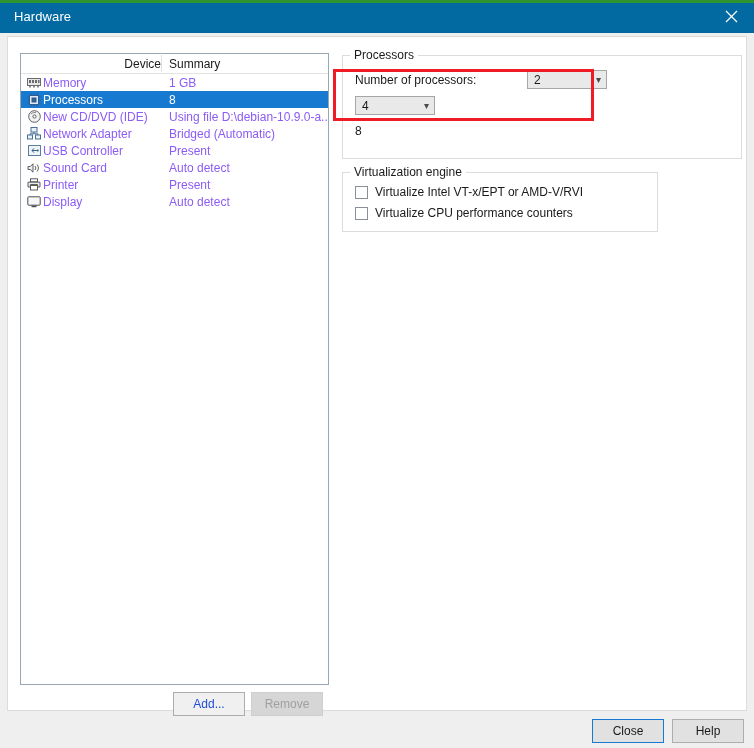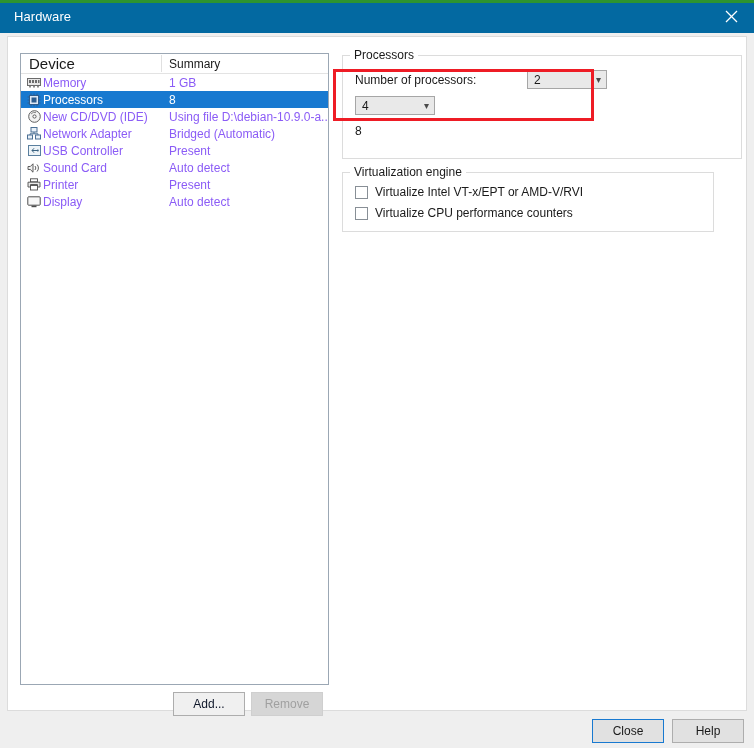--- a/index.html
+++ b/index.html
@@ -40,59 +40,59 @@
   .devlist {
     position: absolute; left: 12px; top: 16px; width: 309px; height: 632px;
     background: #ffffff; border: 1px solid #9ba7b4;
     overflow: hidden;
   }
   .dl-header {
     height: 20px; display: flex; align-items: center;
     border-bottom: 1px solid #e3e3e3;
     position: relative;
   }
-  .dl-header .col-dev { width: 140px; padding-left: 8px; font-size: 15px; color: #1a1a1a; }
+  .dl-header .col-dev { width: 140px; padding-left: 8px; font-size: 12px; color: #1a1a1a; text-align: right; }
   .dl-header .col-sum { flex: 1; padding-left: 8px; font-size: 12px; color: #1a1a1a; }
   .dl-header .divider {
     position: absolute; left: 140px; top: 1px; bottom: 1px; width: 1px; background: #e0e0e0;
   }
   .dl-row {
     height: 17px; display: flex; align-items: center; cursor: default;
     font-size: 12px; color: #8b5cf6;
   }
   .dl-row.selected { background: #1879d0; color: #ffffff; }
   .dl-icon {
     width: 22px; min-width: 22px; height: 17px;
     display: flex; align-items: center; justify-content: center;
     padding-left: 4px;
   }
   .dl-name { width: 118px; min-width: 118px; overflow: hidden; white-space: nowrap; }
   .dl-summary { flex: 1; padding-left: 8px; overflow: hidden; white-space: nowrap; }
 
   
   .btn {
     font-family: "Liberation Sans", sans-serif; font-size: 12px;
-    border: 1px solid #adadad; background: #e1e1e1; color: #0f172a;
+    border: 1px solid #adadad; background: #e1e1e1; color: #1d4ed8;
     height: 24px; cursor: pointer;
     display: inline-flex; align-items: center; justify-content: center;
   }
   .btn.disabled { color: #a0a0a0; border-color: #cfcfcf; background: #d6d6d6; cursor: default; }
   .btn-add { position: absolute; left: 165px; top: 655px; width: 72px; background: #f0f0f0; }
   .btn-remove { position: absolute; left: 243px; top: 655px; width: 72px; }
 
   
   .group {
     position: absolute; border: 1px solid #dcdcdc;
   }
   .group > .legend {
     position: absolute; top: -8px; left: 7px; background: #ffffff;
     padding: 0 4px; font-size: 12px; color: #1a1a1a;
   }
   #grp-processors { left: 334px; top: 18px; width: 400px; height: 104px; }
-  #grp-virtualization { left: 334px; top: 135px; width: 372px; height: 60px; padding-left: 33px; }
+  #grp-virtualization { left: 334px; top: 135px; width: 316px; height: 60px; padding-left: 33px; }
 
   .field-row { position: absolute; display: flex; align-items: center; }
   .field-label { font-size: 12px; color: #1a1a1a; }
 
   .combo {
     width: 80px; height: 19px; background: #e9e9e9; border: 1px solid #a6a6a6;
     display: flex; align-items: center; justify-content: space-between;
     padding: 0 5px 0 6px; font-size: 12px; color: #1a1a1a; cursor: pointer;
   }
   .combo .chev { color: #4a4a4a; font-size: 10px; line-height: 1; }

